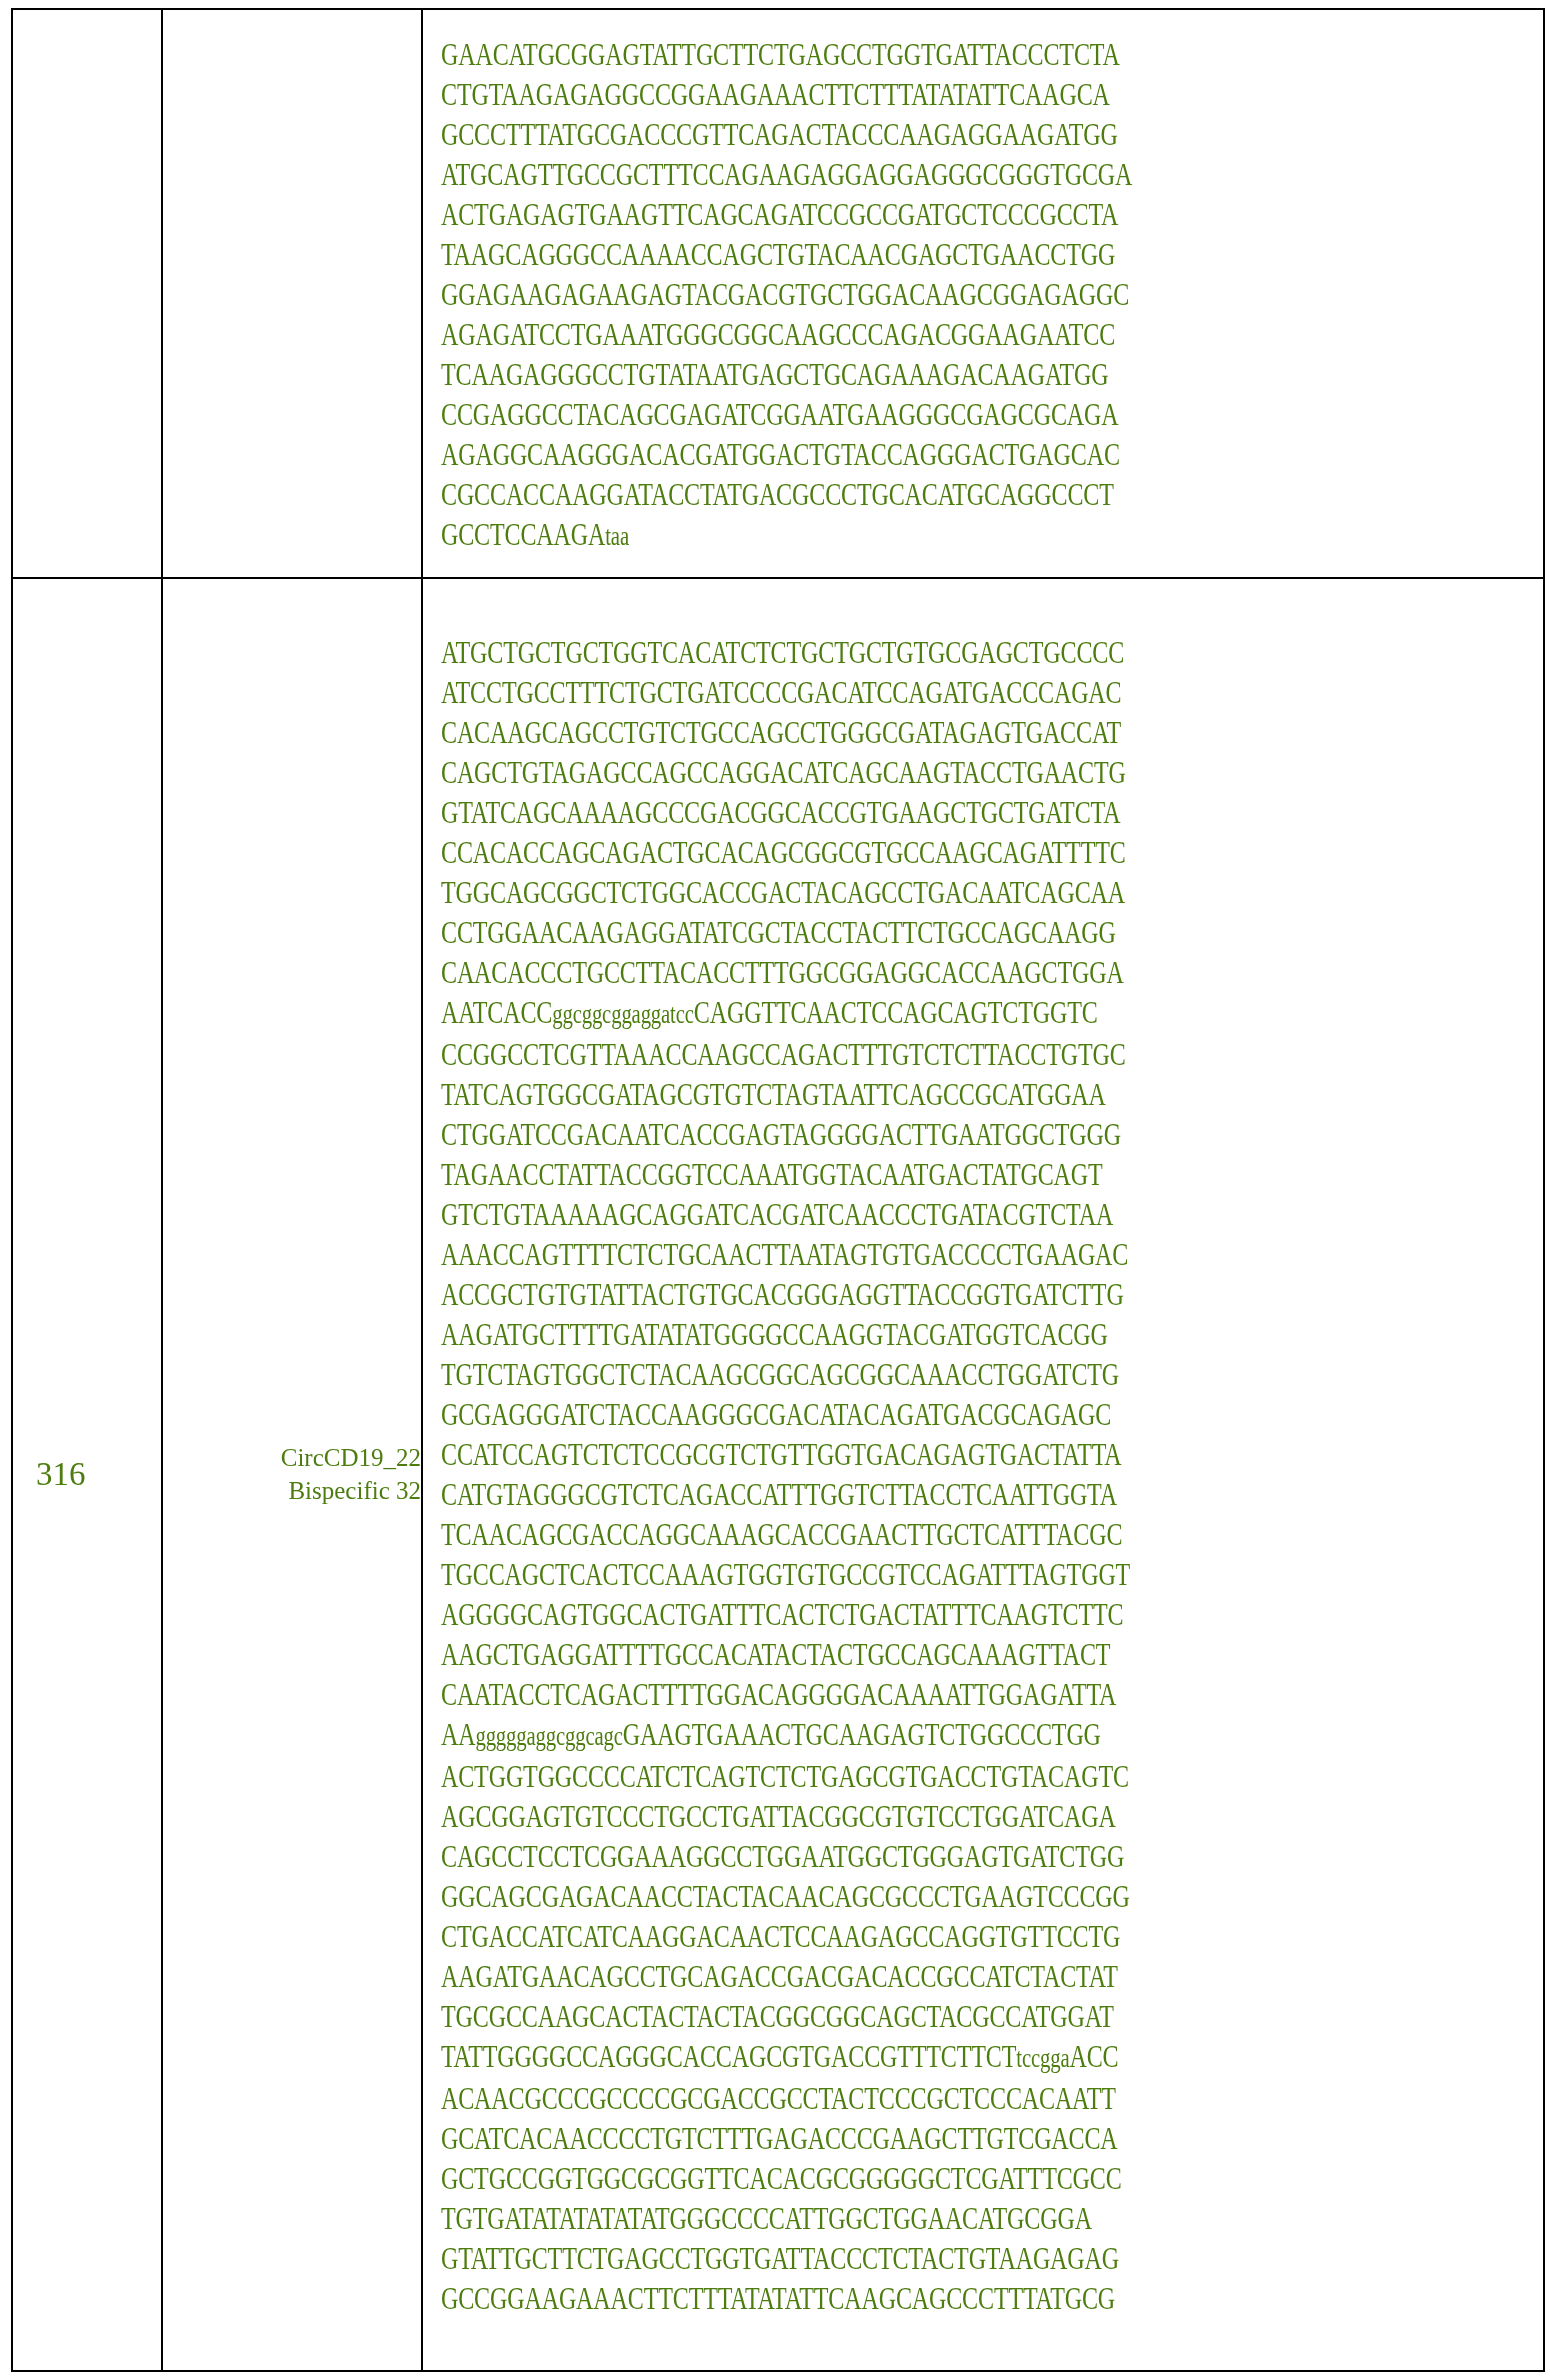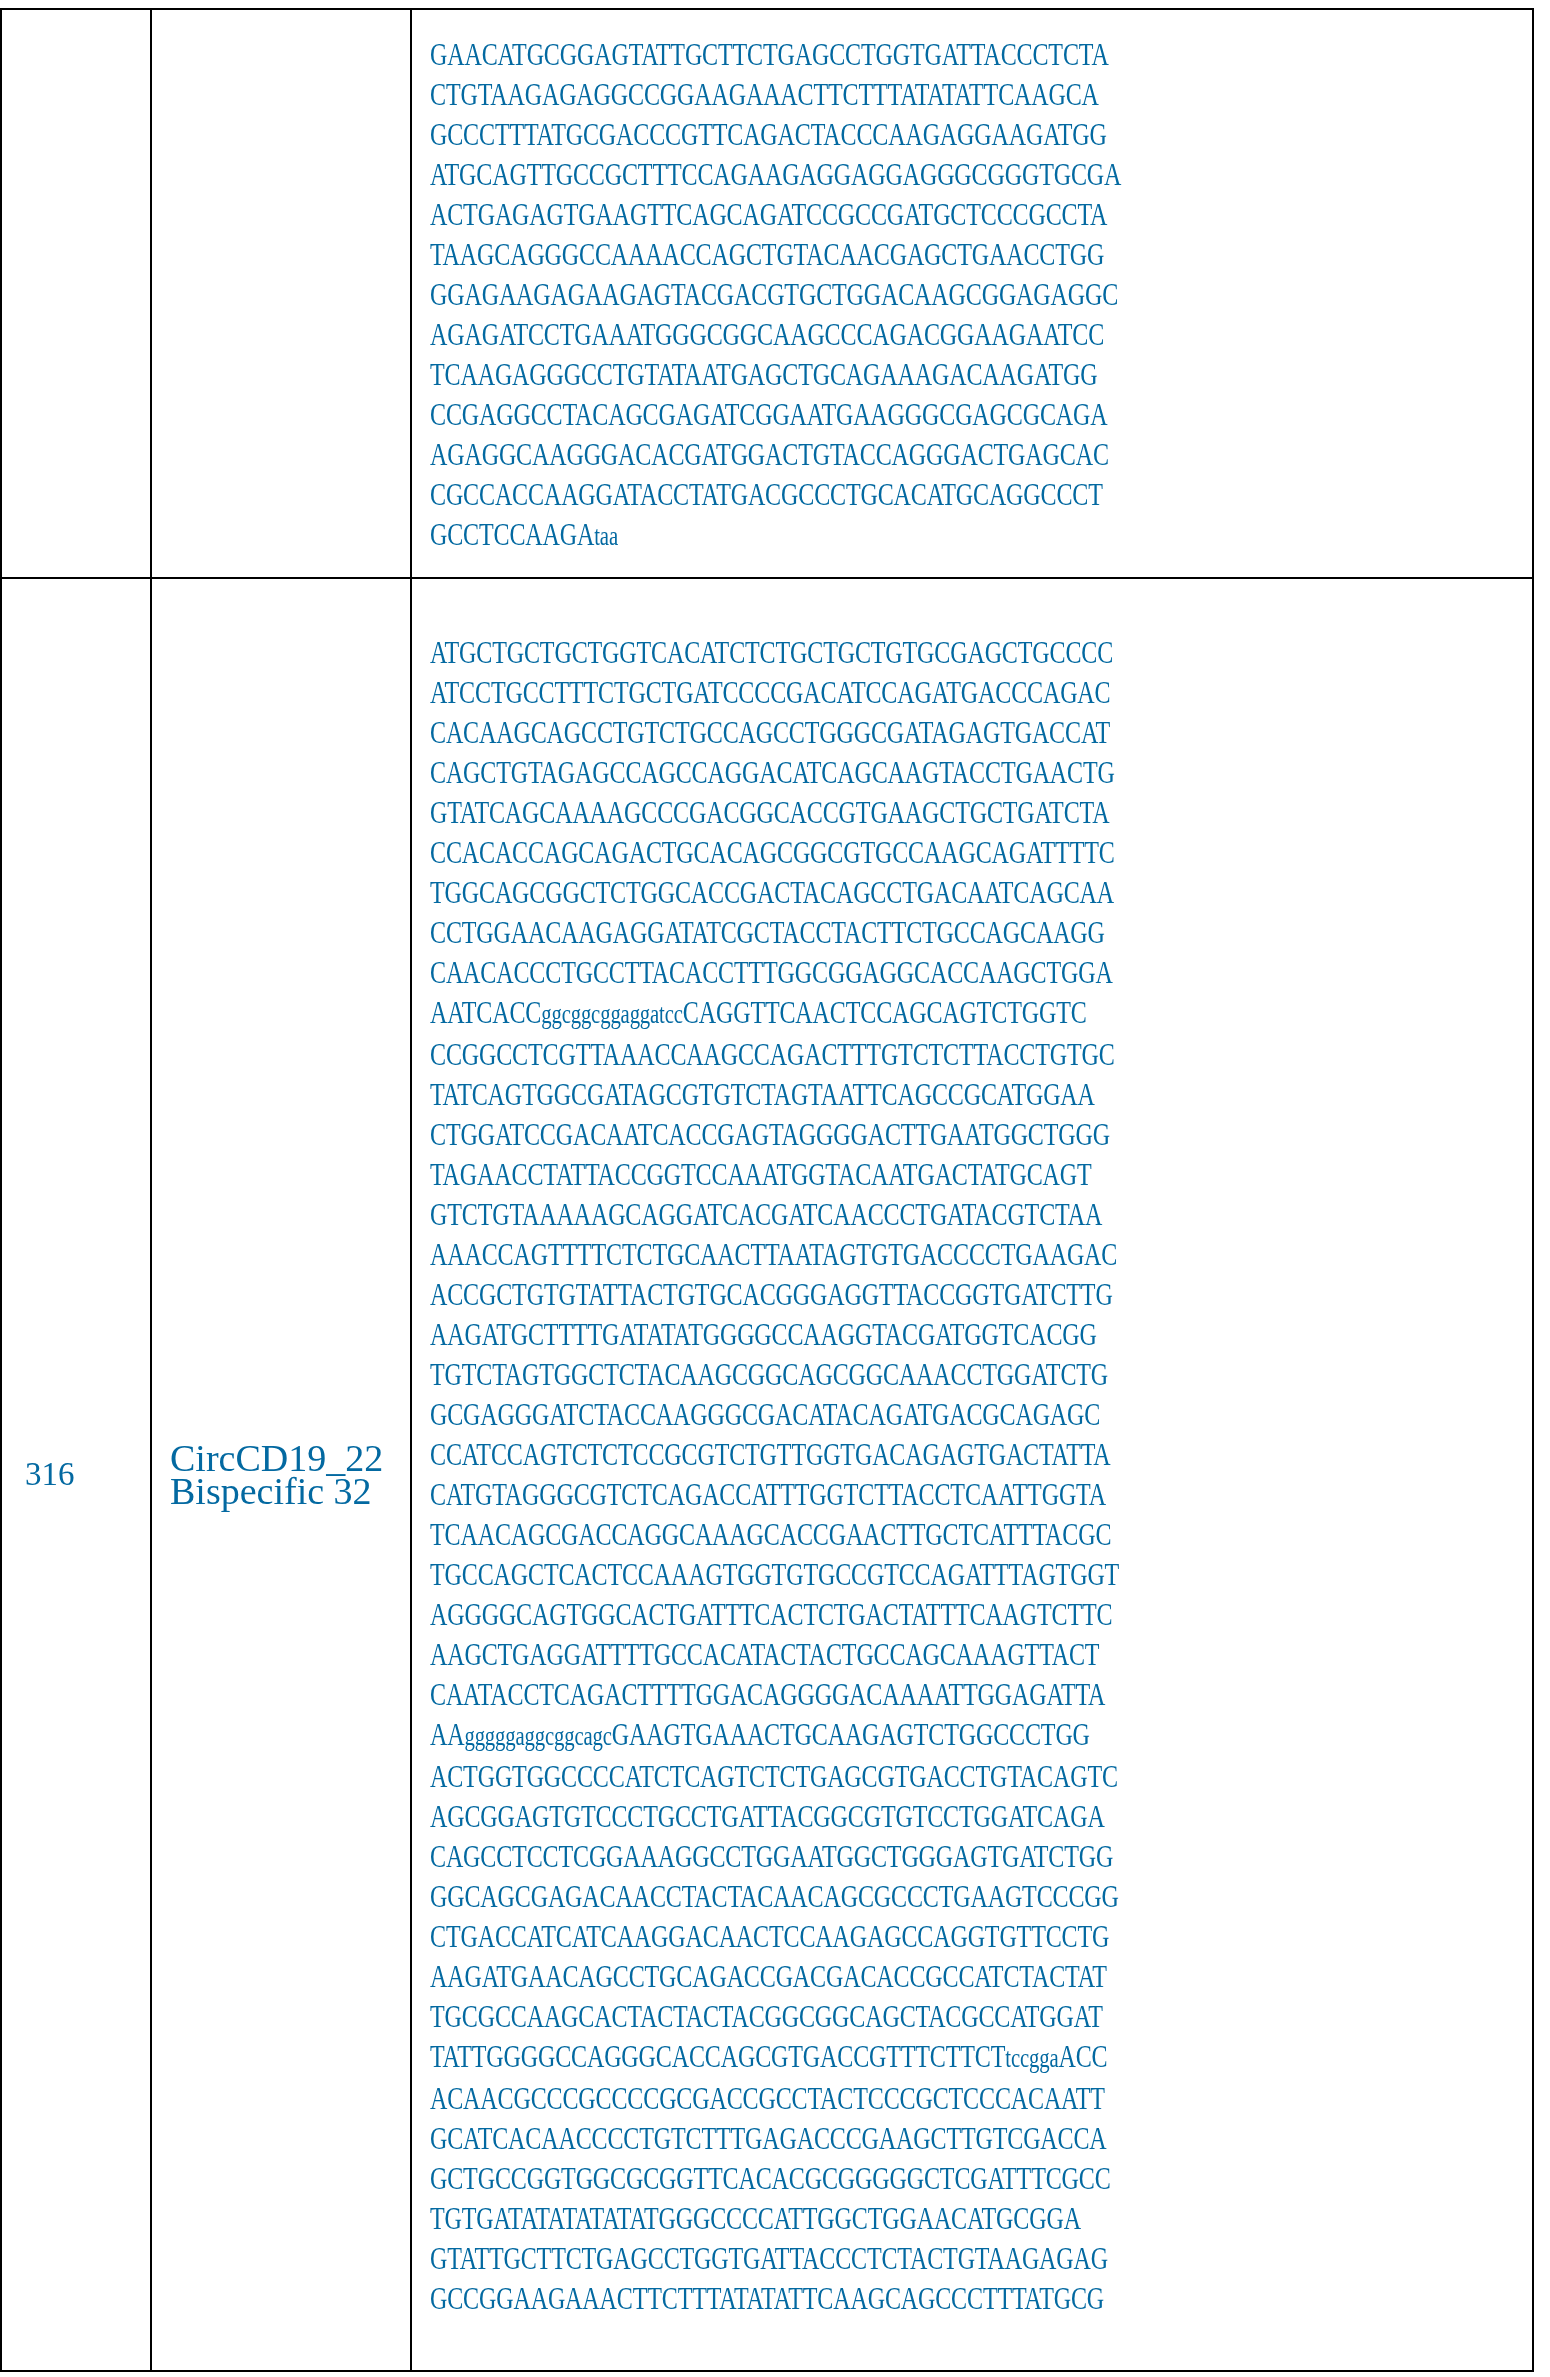--- a/index.html
+++ b/index.html
@@ -1,40 +1,41 @@
 <!DOCTYPE html>
 <html style="font-size:13px"><head>
 <meta charset="utf-8">
 <style>
   html, body { margin: 0; padding: 0; background: #ffffff; }
   body { width: 1551px; height: 2377px; position: relative; overflow: hidden; }
   .seq-table {
-    position: absolute; left: 0; top: 8.1px;
+    position: absolute; left: 11px; top: 8.1px;
     width: 1534px;
     border-collapse: collapse;
     table-layout: fixed;
     font-family: "Liberation Serif", serif;
-    color: #0369a1;
+    color: #4d7c0f;
   }
   .seq-table td {
     border: 2.4px solid #000;
     vertical-align: middle;
     padding: 0;
   }
   .col-id { width: 150px; }
   .col-name { width: 260px; }
   .col-seq { width: auto; }
   .cell-id {
     font-size: 33px;
     padding-left: 23px !important;
   }
   .cell-name {
-    font-size: 38px;
+    font-size: 25px;
     line-height: 32.5px;
     padding-left: 18px !important;
+    text-align: right;
   }
   .cell-seq {
     vertical-align: top;
     padding: 6.5px 8.1px 4.9px 18px !important;
   }
   .seq-line {
     display: block;
     white-space: nowrap;
     font-size: 32.5px;
     line-height: 40px;

